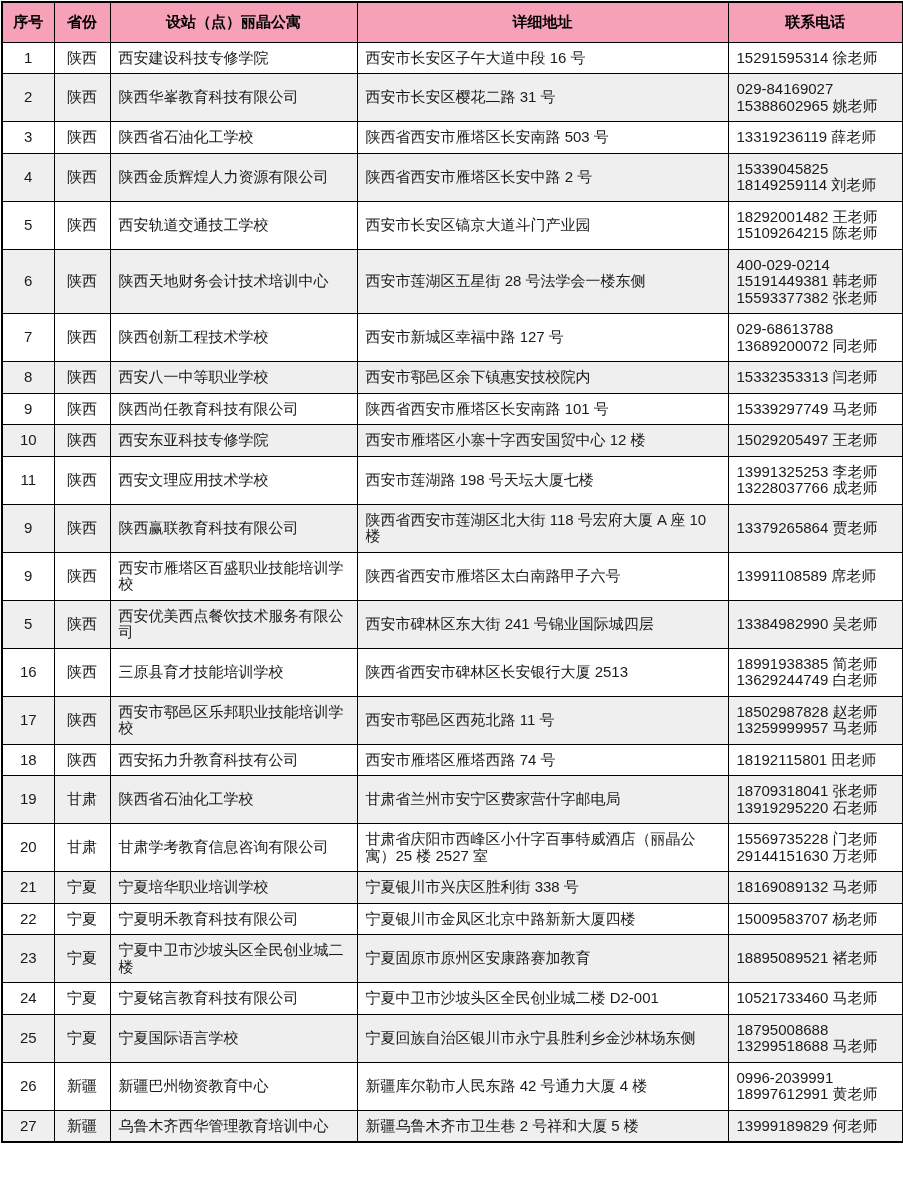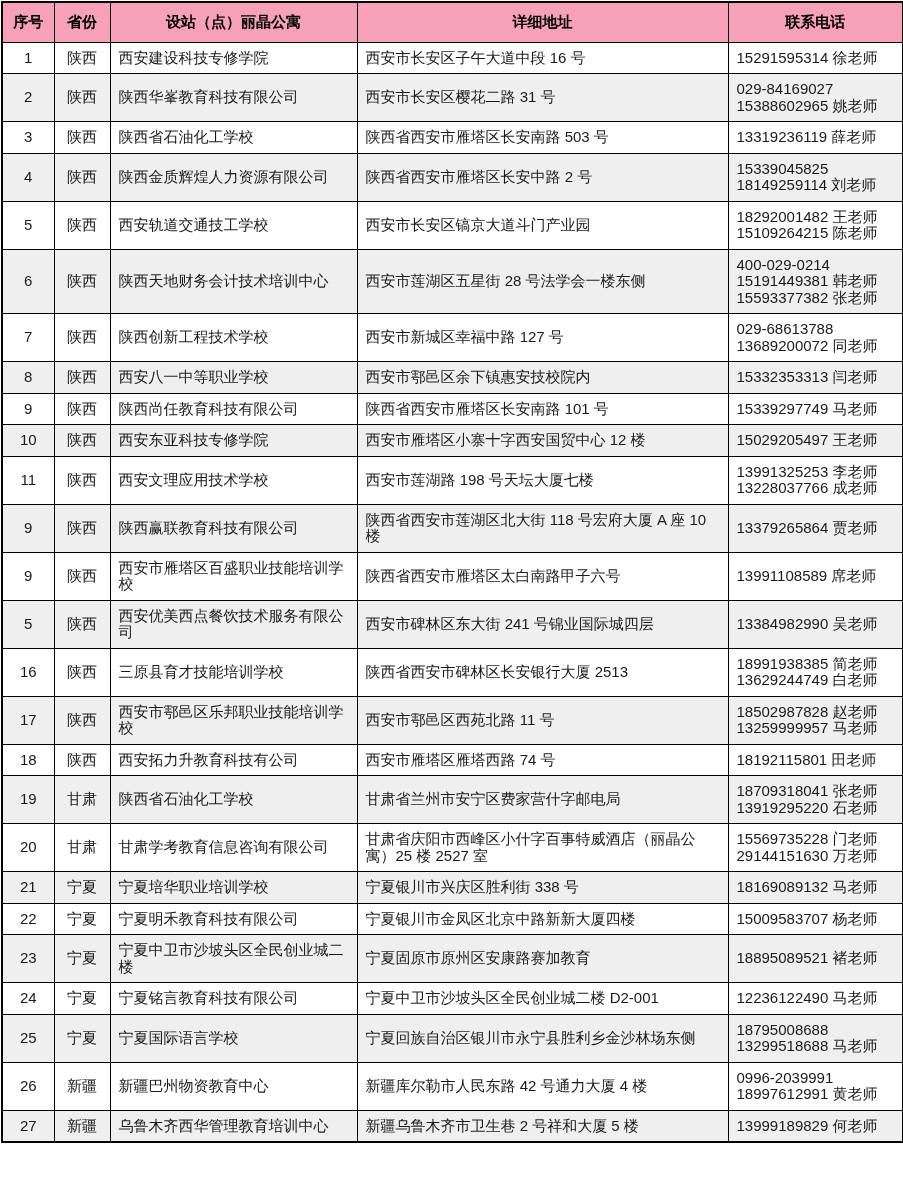--- a/index.html
+++ b/index.html
@@ -241,21 +241,21 @@
           <td class="c-prov">宁夏</td>
           <td class="c-name">宁夏中卫市沙坡头区全民创业城二楼</td>
           <td class="c-addr">宁夏固原市原州区安康路赛加教育</td>
           <td class="c-phone">18895089521 褚老师</td>
         </tr>
         <tr>
           <td class="c-no">24</td>
           <td class="c-prov">宁夏</td>
           <td class="c-name">宁夏铭言教育科技有限公司</td>
           <td class="c-addr">宁夏中卫市沙坡头区全民创业城二楼 D2-001</td>
-          <td class="c-phone">12236122490 马老师</td>
+          <td class="c-phone">10521733460 马老师</td>
         </tr>
         <tr>
           <td class="c-no">25</td>
           <td class="c-prov">宁夏</td>
           <td class="c-name">宁夏国际语言学校</td>
           <td class="c-addr">宁夏回族自治区银川市永宁县胜利乡金沙林场东侧</td>
           <td class="c-phone">18795008688
 13299518688  马老师</td>
         </tr>
         <tr>

